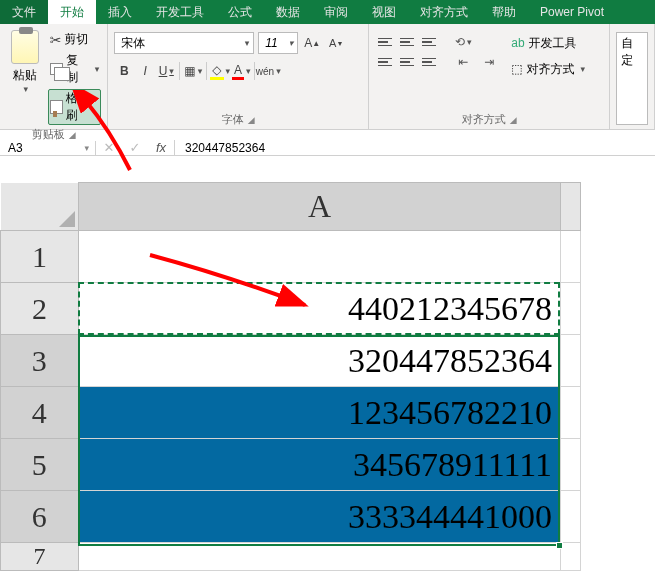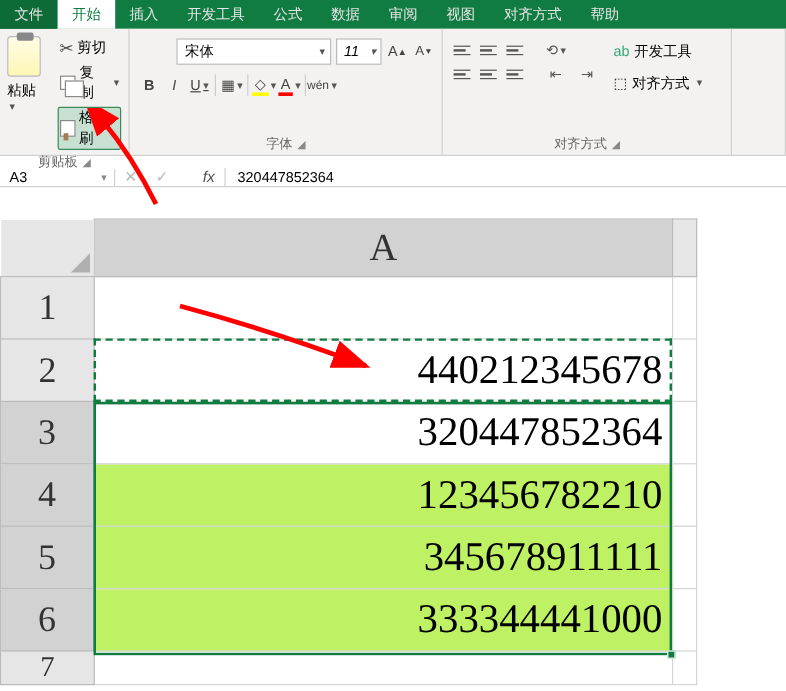--- a/index.html
+++ b/index.html
@@ -12,37 +12,37 @@
     .menubar-item.active { background: #fff; color: #107c41; }
 
     
     .ribbon { background: #f3f2f1; border-bottom: 1px solid #d0d0d0; height: 106px; display: flex; }
     .ribbon-group { border-right: 1px solid #d0d0d0; display: flex; flex-direction: column; padding: 4px 6px 0 6px; }
     .ribbon-group-body { flex: 1; display: flex; }
     .ribbon-group-label { text-align: center; color: #666; font-size: 11px; padding: 2px 0; display: flex; justify-content: center; align-items: center; gap: 4px; }
     .launcher { color: #888; font-size: 9px; }
 
     
-    .paste-btn { display: flex; flex-direction: column; align-items: flex-start; width: 40px; cursor: pointer; }
+    .paste-btn { display: flex; flex-direction: column; align-items: center; width: 40px; cursor: pointer; }
     .paste-icon { width: 28px; height: 34px; border: 1px solid #bbb; border-radius: 3px; background: linear-gradient(#fffde4,#fff6b5); position: relative; margin-top: 2px;}
     .paste-icon::before { content: ""; position: absolute; top: -4px; left: 7px; width: 14px; height: 7px; background: #888; border-radius: 2px; }
     .paste-label { margin-top: 3px; font-size: 12px; }
     .mini-list { display: flex; flex-direction: column; gap: 2px; margin-left: 4px; margin-top: 2px; }
     .mini-item { display: flex; align-items: center; gap: 3px; font-size: 12px; cursor: pointer; padding: 1px 2px; }
     .mini-item.active-fmt { background: #c7e0d2; border: 1px solid #3a8a5a; border-radius: 2px; padding: 0 1px; }
     .scissors { color:#444; font-size: 14px; }
     .copy-ico { width: 14px; height: 12px; border: 1px solid #888; background: #fff; position: relative; }
     .copy-ico::after { content:""; position:absolute; left:3px; top:3px; width:14px; height:12px; border:1px solid #888; background:#fff; }
     .brush-ico { width: 14px; height: 14px; background: #fff; border: 1px solid #888; position: relative; }
     .brush-ico::after{ content:""; position:absolute; left:2px; bottom:-4px; width:4px; height:6px; background:#a67c52; }
     .caret { font-size: 9px; color: #555; margin-left: 2px; }
 
     
     .font-group-body { flex-direction: column; gap: 6px; padding-top: 4px; width: 248px; }
-    .font-row1 { display: flex; gap: 4px; align-items: center; margin-left: 33px; }
+    .font-row1 { display: flex; gap: 4px; align-items: center; }
     .font-sel { border: 1px solid #bbb; background:#fff; height: 22px; padding: 0 18px 0 6px; display:flex; align-items:center; position:relative; }
     .font-sel .caret { position:absolute; right:4px; }
     .font-name { width: 140px; }
     .font-size { width: 40px; font-style: italic; }
     .btn-sm { width: 20px; height: 22px; display:flex; align-items:center; justify-content:center; color:#444; cursor:pointer; }
     .font-row2 { display: flex; gap: 1px; align-items:center; }
     .fb { font-weight: bold; } .fi { font-style: italic; } .fu { text-decoration: underline; }
     .color-under { border-bottom: 3px solid; padding: 0 2px; }
     .fill-u { border-bottom-color: #ffff00; } .font-u { border-bottom-color: #ff0000; }
 
@@ -61,36 +61,36 @@
     .cells-group { width: 46px; }
     .cells-body { padding-top: 4px; }
     .cells-btn { border:1px solid #bbb; background:#fff; padding: 2px 4px; font-size:12px; }
 
     
     .fx-bar { height: 26px; border-bottom: 1px solid #d0d0d0; display:flex; align-items:flex-end; background:#fff; }
     .name-box { width: 96px; border-right: 1px solid #d0d0d0; display:flex; align-items:center; padding-left: 8px; font-size:12px; position:relative; }
     .name-box .caret { position:absolute; right: 6px; color:#888; }
     .fx-btns { display:flex; align-items:center; border-right:1px solid #d0d0d0; }
     .fx-btn { width: 26px; text-align:center; color:#bbb; font-size:13px; cursor:pointer; }
-    .fx-lbl { font-style: italic; color:#555;margin-left:13px; }
+    .fx-lbl { font-style: italic; color:#555; }
     .formula-input { flex:1; padding-left: 10px; display:flex; align-items:center; font-size: 12px; }
 
     
     .grid-area { position: relative; margin-top: 26px; }
     .grid-table { border-collapse: collapse; }
     .corner { width: 78px; height: 48px; background: #e6e6e6; border-right: 1px solid #bbb; border-bottom: 1px solid #bbb; position:relative; }
     .corner::after { content:""; position:absolute; right:3px; bottom:3px; border-left: 16px solid transparent; border-bottom: 16px solid #b0b0b0; }
     .col-head { height: 48px; background: #e6e6e6; border:1px solid #bbb; text-align:center; font-family: "Times New Roman", serif; font-size: 32px; color:#333; }
     .col-head.sel { background: #d2d2d2; }
     .col-a { width: 482px; }
     .col-b { width: 20px; }
     .row-head { width: 78px; background: #e6e6e6; border:1px solid #bbb; text-align:center; font-family:"Times New Roman", serif; font-size: 30px; color:#333; }
     .row-head.sel { background: #d2d2d2; border-right: 2px solid #107c41; }
     .cell { border:1px solid #d4d4d4; font-family:"Times New Roman", serif; font-size: 34px; text-align: right; padding-right: 8px; height: 52px; vertical-align: middle; }
-    .cell.sel { background: #bef264; }
+    .cell.sel { background: #0369a1; }
     .cell.active-top { background: #fff; }
 
     
     .marching { position:absolute; border: 2px dashed #107c41; pointer-events:none; }
     
     .sel-border { position:absolute; border: 2px solid #107c41; pointer-events:none; }
     .sel-handle { position:absolute; width:7px; height:7px; background:#107c41; border:1px solid #fff; }
 
     
     .arrow-svg { position:absolute; pointer-events:none; }
@@ -102,20 +102,21 @@
   <div class="menubar-item file">文件</div>
   <div class="menubar-item active">开始</div>
   <div class="menubar-item">插入</div>
   <div class="menubar-item">开发工具</div>
   <div class="menubar-item">公式</div>
   <div class="menubar-item">数据</div>
   <div class="menubar-item">审阅</div>
   <div class="menubar-item">视图</div>
   <div class="menubar-item">对齐方式</div>
   <div class="menubar-item">帮助</div>
+  <div class="menubar-item">Power Pivot</div>
 </div>
 
 <div class="ribbon">
 
   <div class="ribbon-group" style="width:112px">
     <div class="ribbon-group-body">
       <div class="paste-btn">
         <div class="paste-icon"></div>
         <div class="paste-label">粘贴</div>
         <span class="caret">▾</span>
@@ -242,20 +243,23 @@
         </div>
       </div>
     </div>
     <div class="ribbon-group-label">
       <span>对齐方式</span>
       <span class="launcher">◢</span>
     </div>
   </div>
 
   <div class="ribbon-group cells-group">
+    <div class="ribbon-group-body cells-body">
+      <div class="cells-btn">自定</div>
+    </div>
     <div class="ribbon-group-label"></div>
   </div>
 </div>
 
 <div class="fx-bar">
   <div class="name-box">
     <span>A3</span>
     <span class="caret">▾</span>
   </div>
   <div class="fx-btns">

